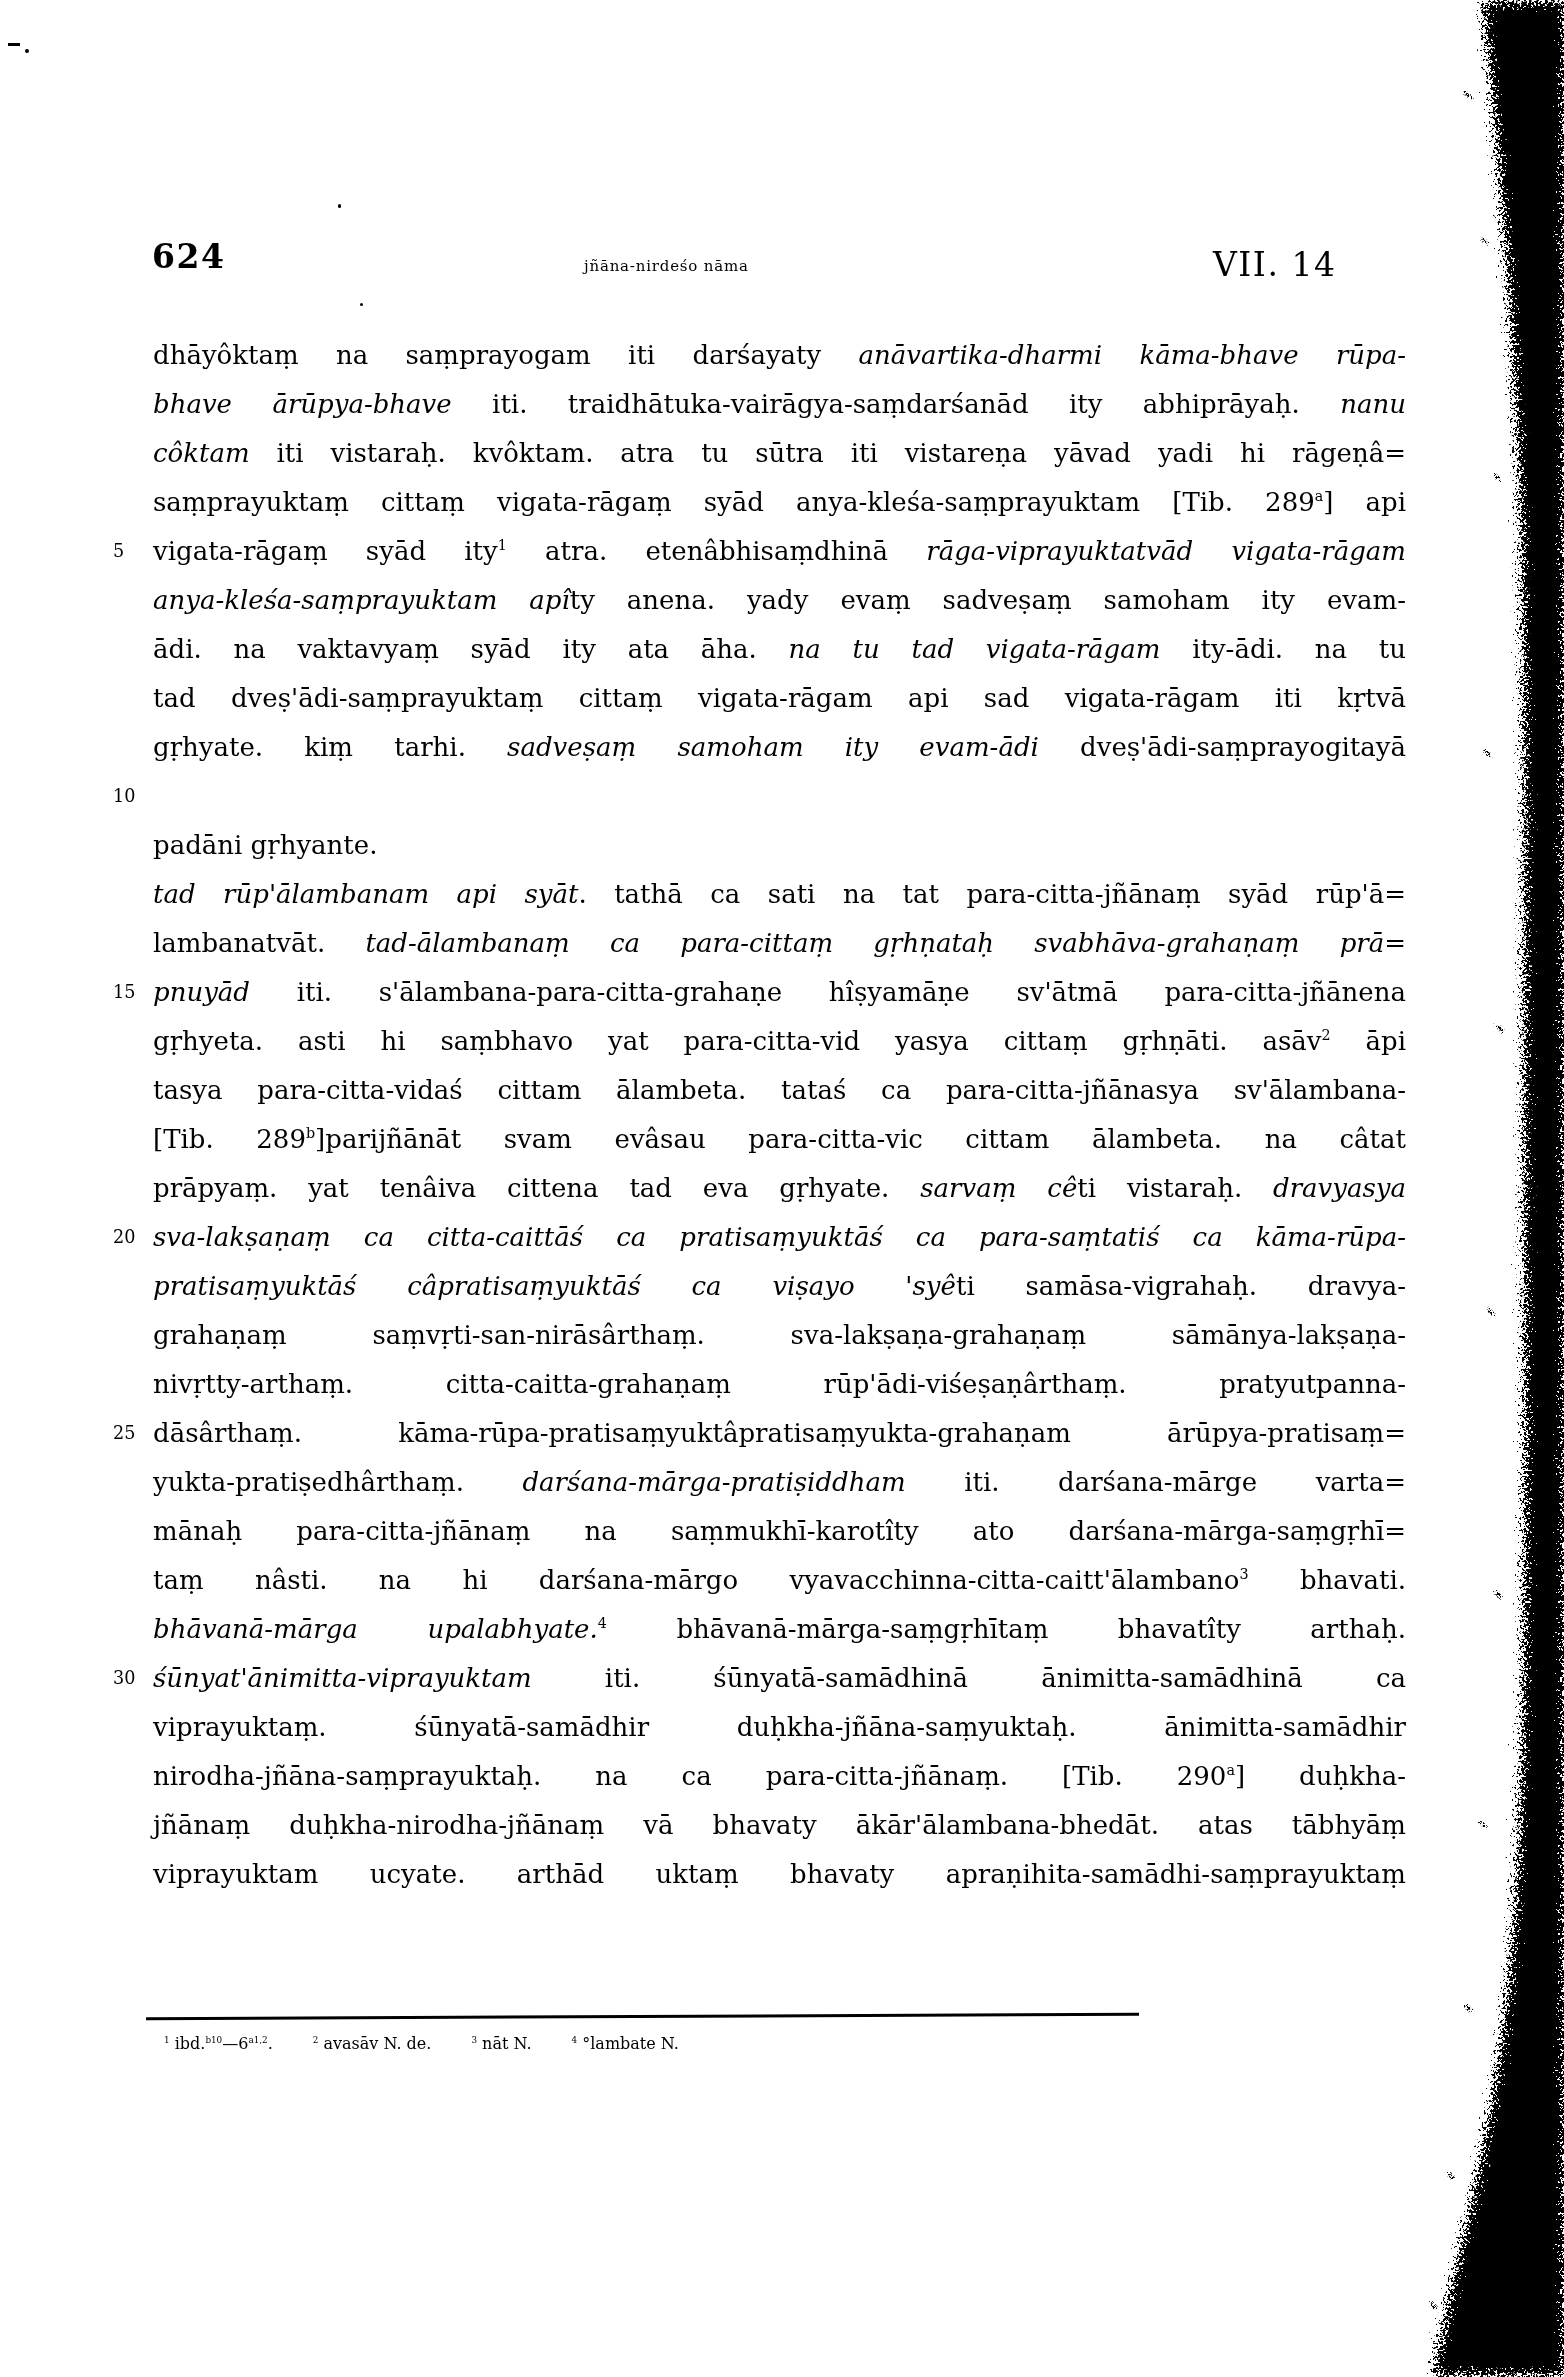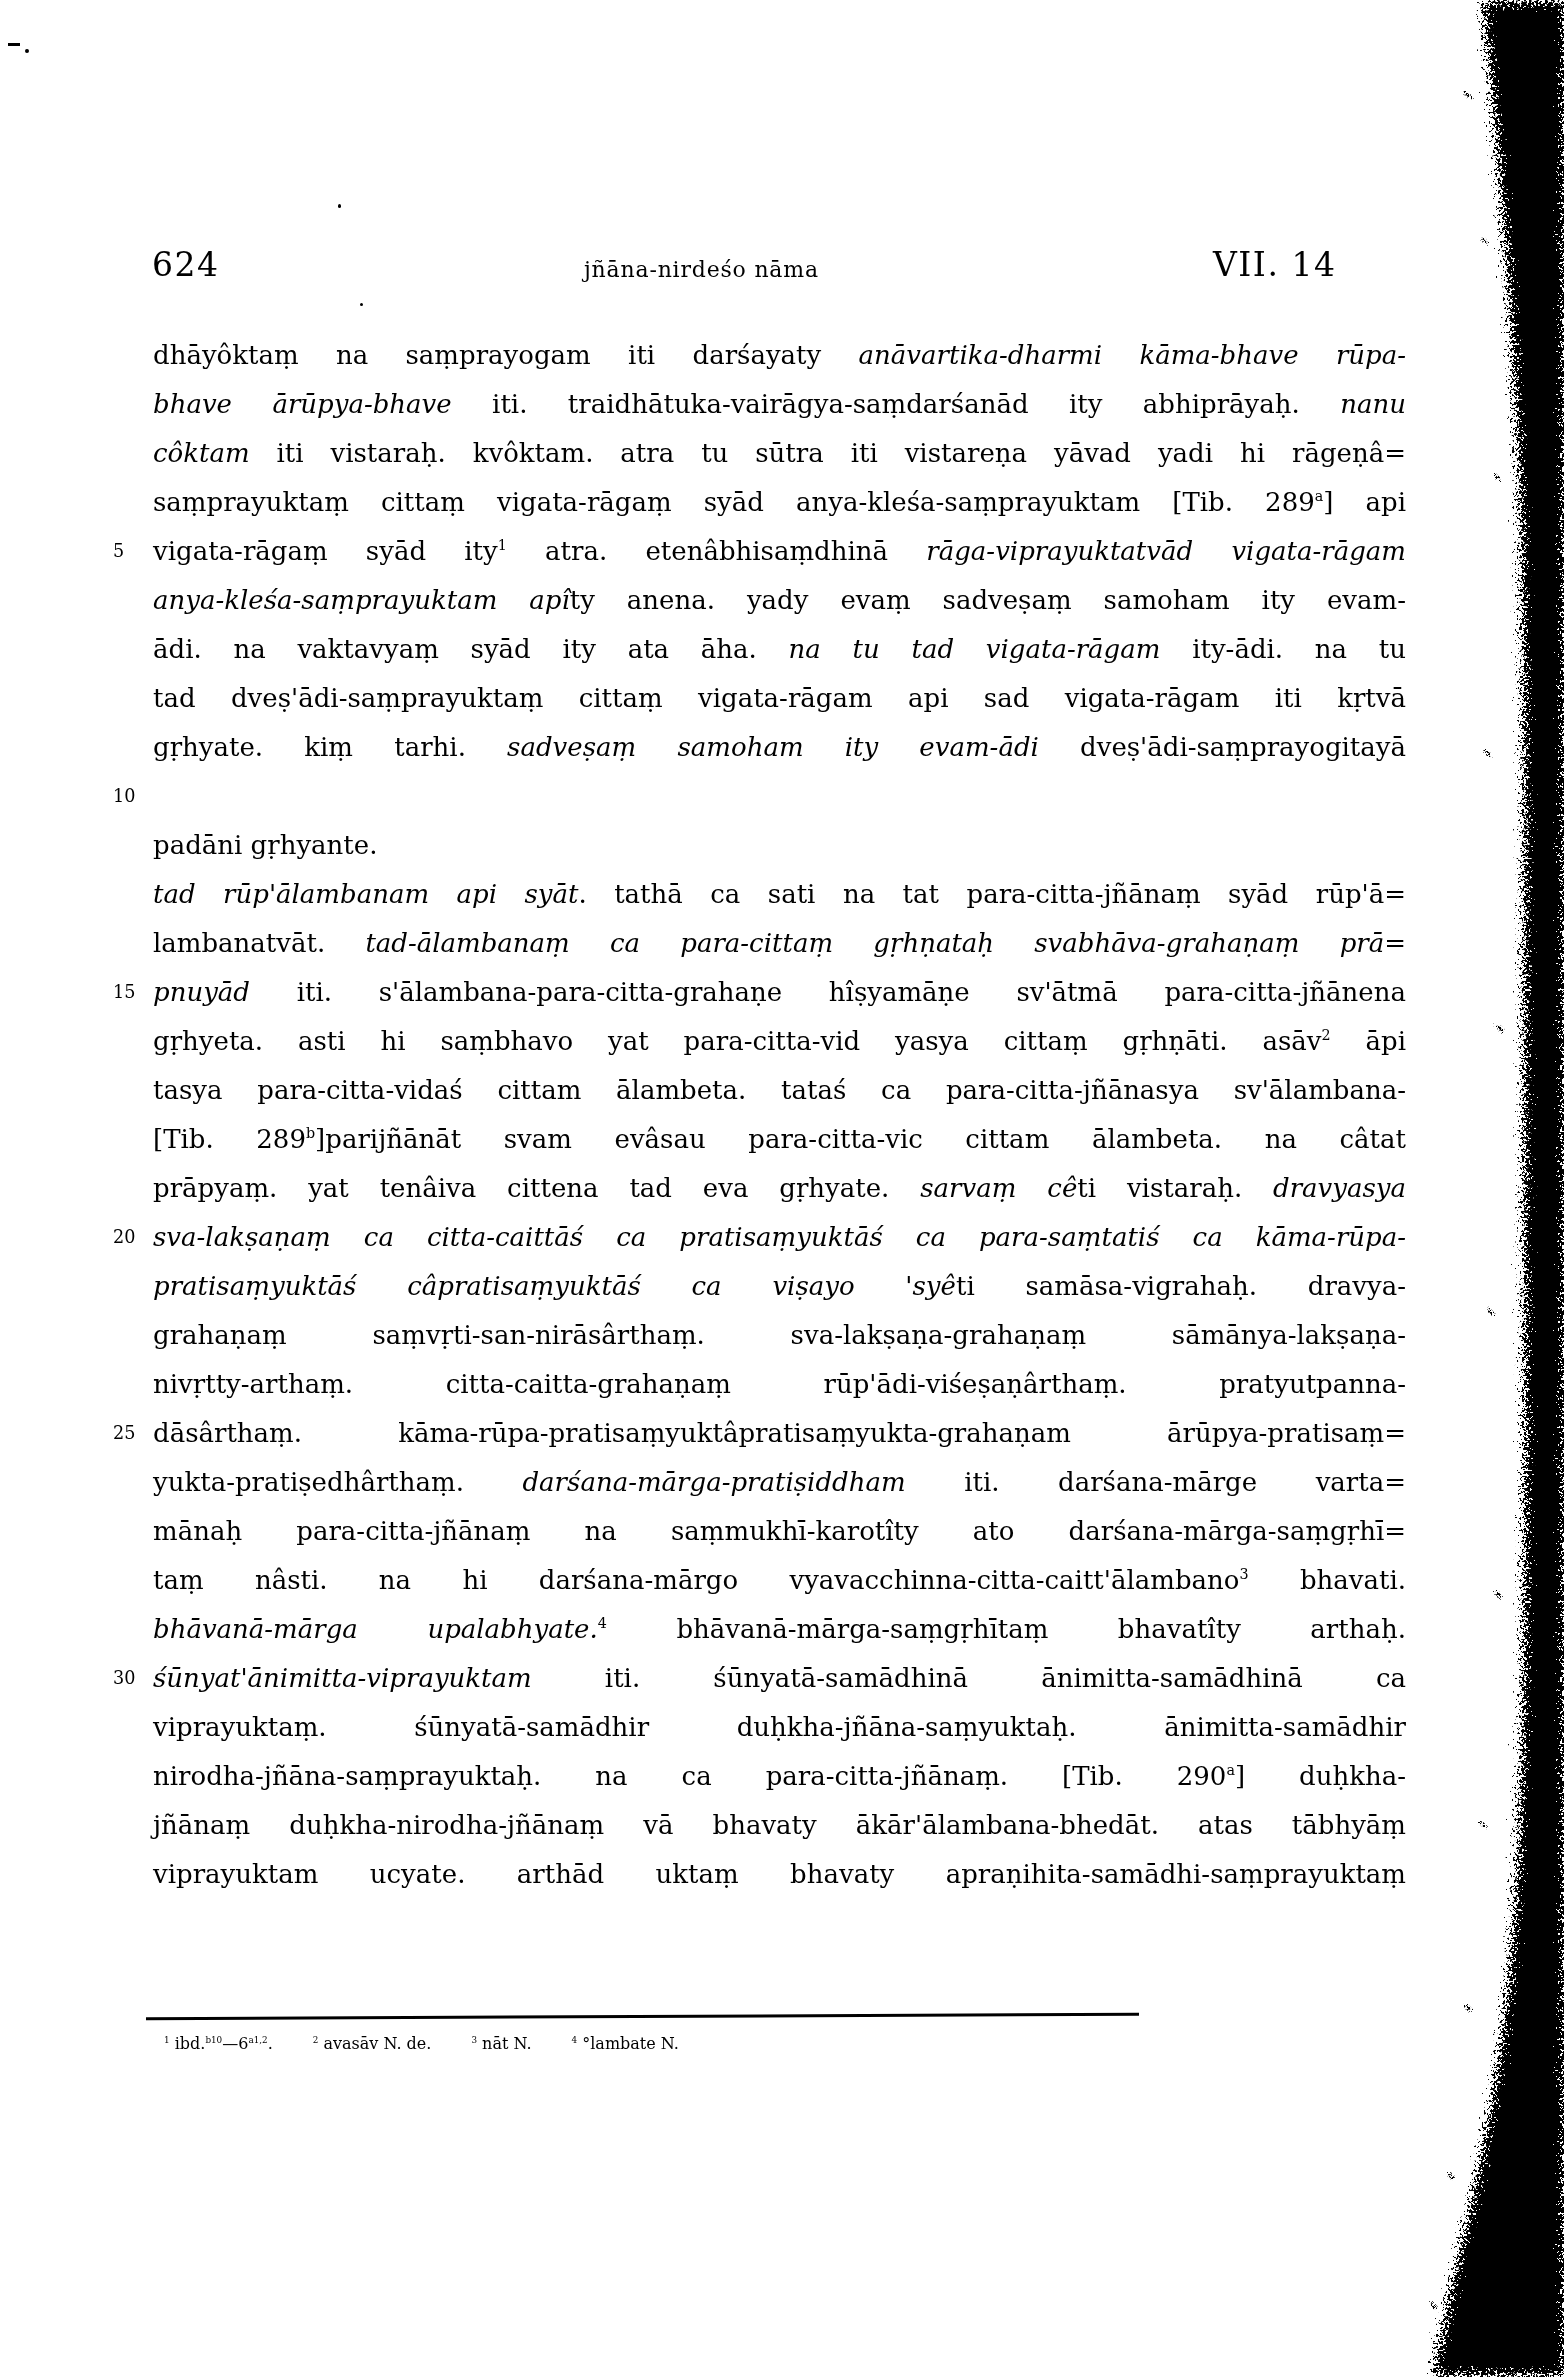--- a/index.html
+++ b/index.html
@@ -4,22 +4,22 @@
 <style>
   html,body{margin:0;padding:0;background:#e8e8e8;}
   .page{
     position:relative;
     width:1565px;height:2377px;
     background:#ffffff;color:#000;
     font-family:"DejaVu Serif","Liberation Serif",serif;
     overflow:hidden;
   }
   
-  .pagenum{position:absolute;left:152px;top:245px;font-size:33px;letter-spacing:1.5px;}
-  .runhead{position:absolute;left:584px;top:257px;font-size:22px;letter-spacing:0.8px;}
+  .pagenum{position:absolute;left:152px;top:237px;font-size:33px;letter-spacing:1.5px;font-weight:bold;}
+  .runhead{position:absolute;left:584px;top:257px;font-size:15px;letter-spacing:0.8px;}
   .section{position:absolute;left:1213px;top:245px;font-size:33px;letter-spacing:1.5px;}
   
   .bodytext{
     position:absolute;left:153px;top:331px;width:1253px;
     font-size:26px;
   }
   .line{
     position:relative;
     height:49px;line-height:49px;
     text-align:justify;

